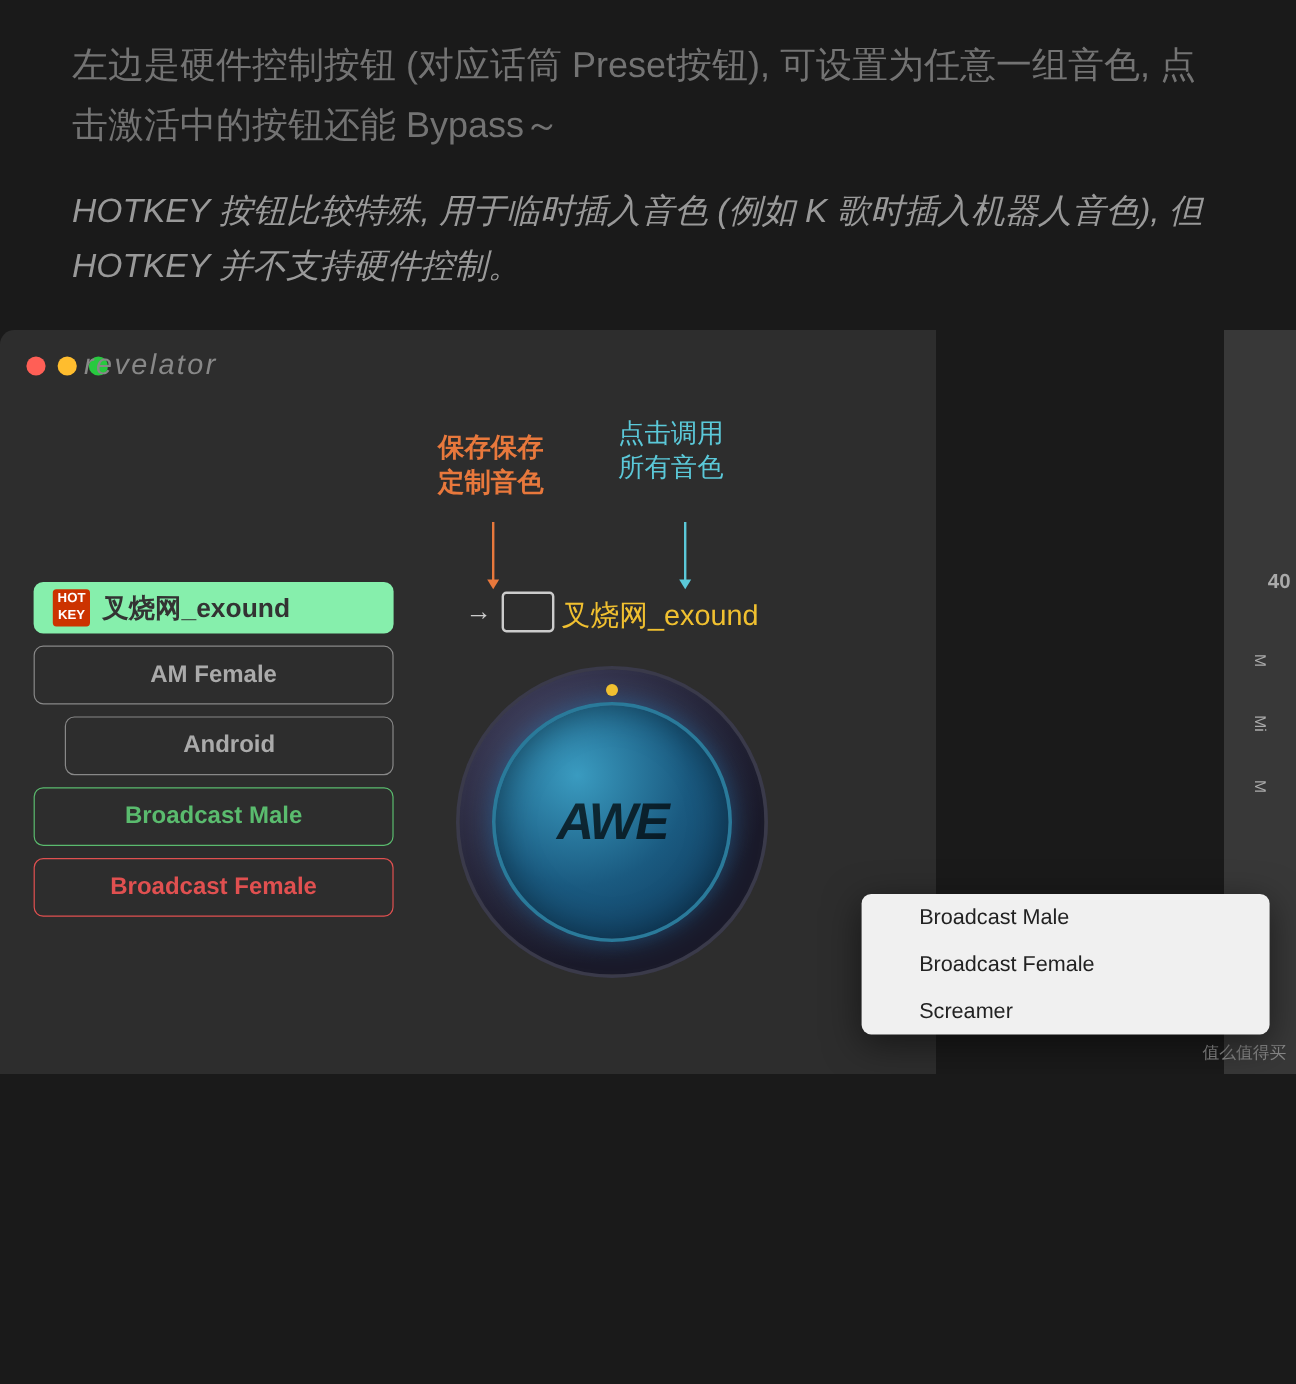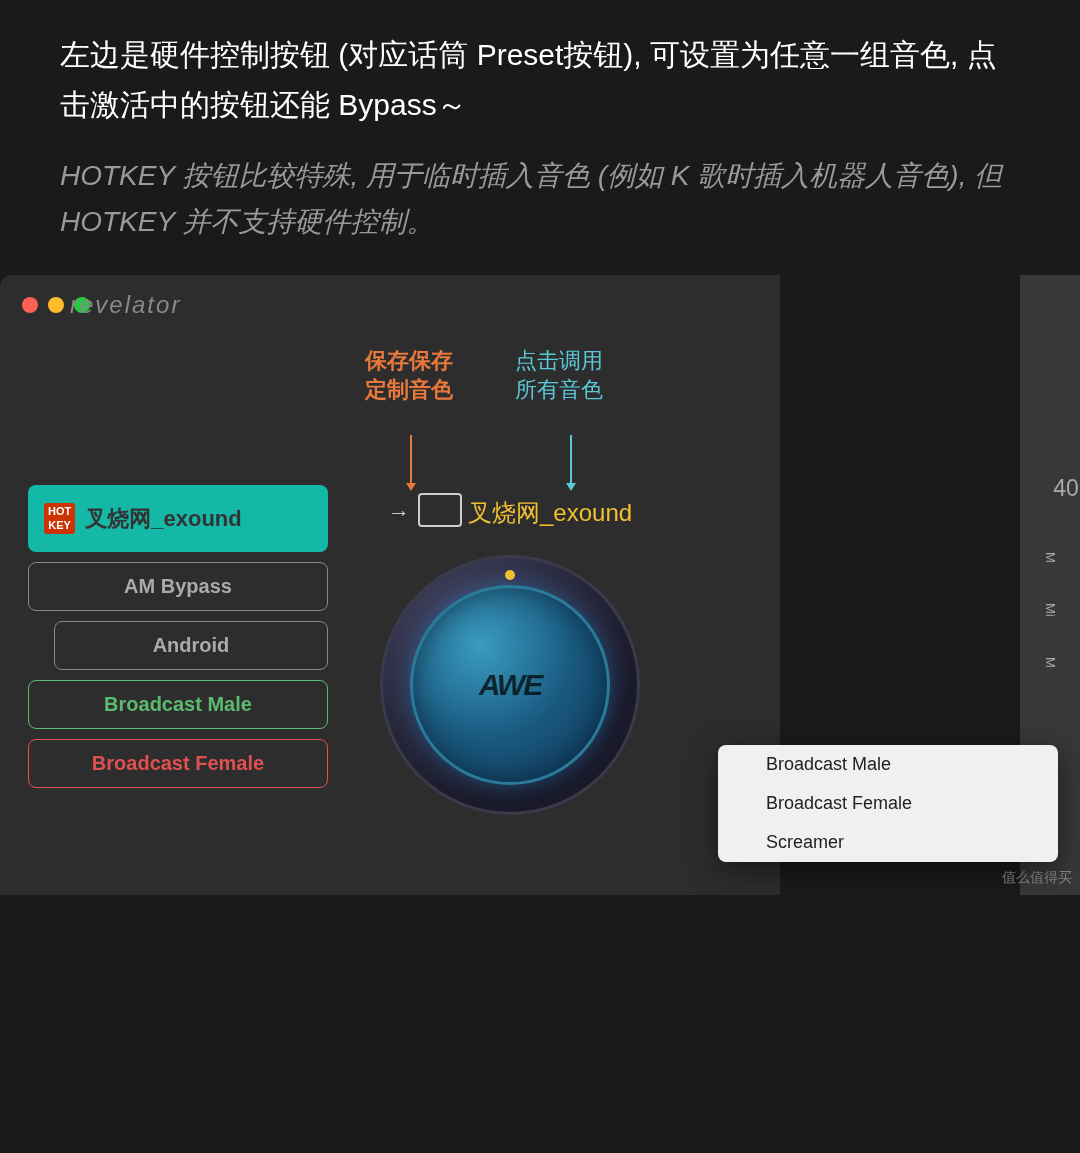--- a/index.html
+++ b/index.html
@@ -30,21 +30,21 @@
       color: #ddd;
       margin-bottom: 24px;
     }
     .description b {
       color: #fff;
       font-weight: 900;
     }
     .description2 {
       font-size: 30px;
       line-height: 1.65;
-      color: #ffffff;
+      color: #737373;
       margin-bottom: 24px;
     }
     .description3 {
       font-size: 28px;
       line-height: 1.65;
       color: #999;
       font-style: italic;
       margin-bottom: 10px;
     }
 
@@ -92,21 +92,21 @@
       font-size: 24px;
       color: #888;
       font-style: italic;
       font-weight: 300;
       letter-spacing: 2px;
     }
 
     
     .annotation-save {
       position: absolute;
-      top: 72px;
+      top: 84px;
       left: 365px;
       color: #e8783c;
       font-size: 22px;
       font-weight: 700;
       text-align: center;
       line-height: 1.3;
     }
     .annotation-load {
       position: absolute;
       top: 72px;
@@ -155,23 +155,23 @@
     }
 
     
     .preset-buttons {
       position: absolute;
       top: 210px;
       left: 28px;
       width: 300px;
     }
     .hotkey-btn {
-      background: #14b8a6;
+      background: #86efac;
       border-radius: 8px;
-      padding: 18px 16px;
+      padding: 6px 16px;
       display: flex;
       align-items: center;
       gap: 10px;
       margin-bottom: 10px;
     }
     .hotkey-label {
       background: #cc3300;
       color: #fff;
       font-size: 11px;
       font-weight: 900;
@@ -246,21 +246,21 @@
       height: 200px;
       border-radius: 50%;
       background: radial-gradient(circle at 35% 30%, #3a9bc0, #1a5a80 50%, #0d3355 100%);
       border: 3px solid #2a7a9a;
       display: flex;
       align-items: center;
       justify-content: center;
       box-shadow: 0 0 20px rgba(30,120,180,0.5), inset 0 0 30px rgba(0,0,0,0.4);
     }
     .knob-logo {
-      font-size: 30px;
+      font-size: 43px;
       font-weight: 900;
       color: rgba(0,0,0,0.7);
       font-style: italic;
       letter-spacing: -2px;
     }
     .knob-dot {
       position: absolute;
       top: 12px;
       left: 50%;
       transform: translateX(-50%);
@@ -352,21 +352,21 @@
     <div class="annotation-load">点击调用<br>所有音色</div>
 
     <div class="arrow-save"></div>
     <div class="arrow-load"></div>
 
     <div class="preset-buttons">
       <div class="hotkey-btn">
         <div class="hotkey-label">HOT<br>KEY</div>
         <div class="hotkey-text">叉烧网_exound</div>
       </div>
-      <div class="preset-btn preset-btn-radio">AM Bypass</div>
+      <div class="preset-btn preset-btn-radio">AM Female</div>
       <div class="preset-btn preset-btn-android">Android</div>
       <div class="preset-btn preset-btn-male">Broadcast Male</div>
       <div class="preset-btn preset-btn-female">Broadcast Female</div>
     </div>
 
     <div style="position:absolute; top:218px; left:388px; display:flex; align-items:center; gap:8px;">
       <span style="color:#ccc; font-size:22px;">→</span>
       <div style="width:44px;height:34px;border:2.5px solid #ccc;border-radius:4px;"></div>
     </div>
 
@@ -393,21 +393,21 @@
       <span>Broadcast Female</span>
     </div>
     <div class="menu-item">
       <span class="check-mark"></span>
       <span>Screamer</span>
     </div>
 
   </div>
 
   <div class="right-panel">
-    <span style="color:#aaa; font-size:23px; font-weight:400; margin-bottom:10px;margin-left:32px;">40</span>
+    <span style="color:#aaa; font-size:17px; font-weight:700; margin-bottom:10px;margin-left:32px;">40</span>
     <span style="color:#aaa; font-size:13px; writing-mode:vertical-rl; margin-top:20px;">M</span>
     <span style="color:#aaa; font-size:13px; writing-mode:vertical-rl; margin-top:20px;">Mi</span>
     <span style="color:#aaa; font-size:13px; writing-mode:vertical-rl; margin-top:20px;">M</span>
   </div>
 
   <div class="watermark">值么值得买</div>
 
 </div>
 
 </body></html>

